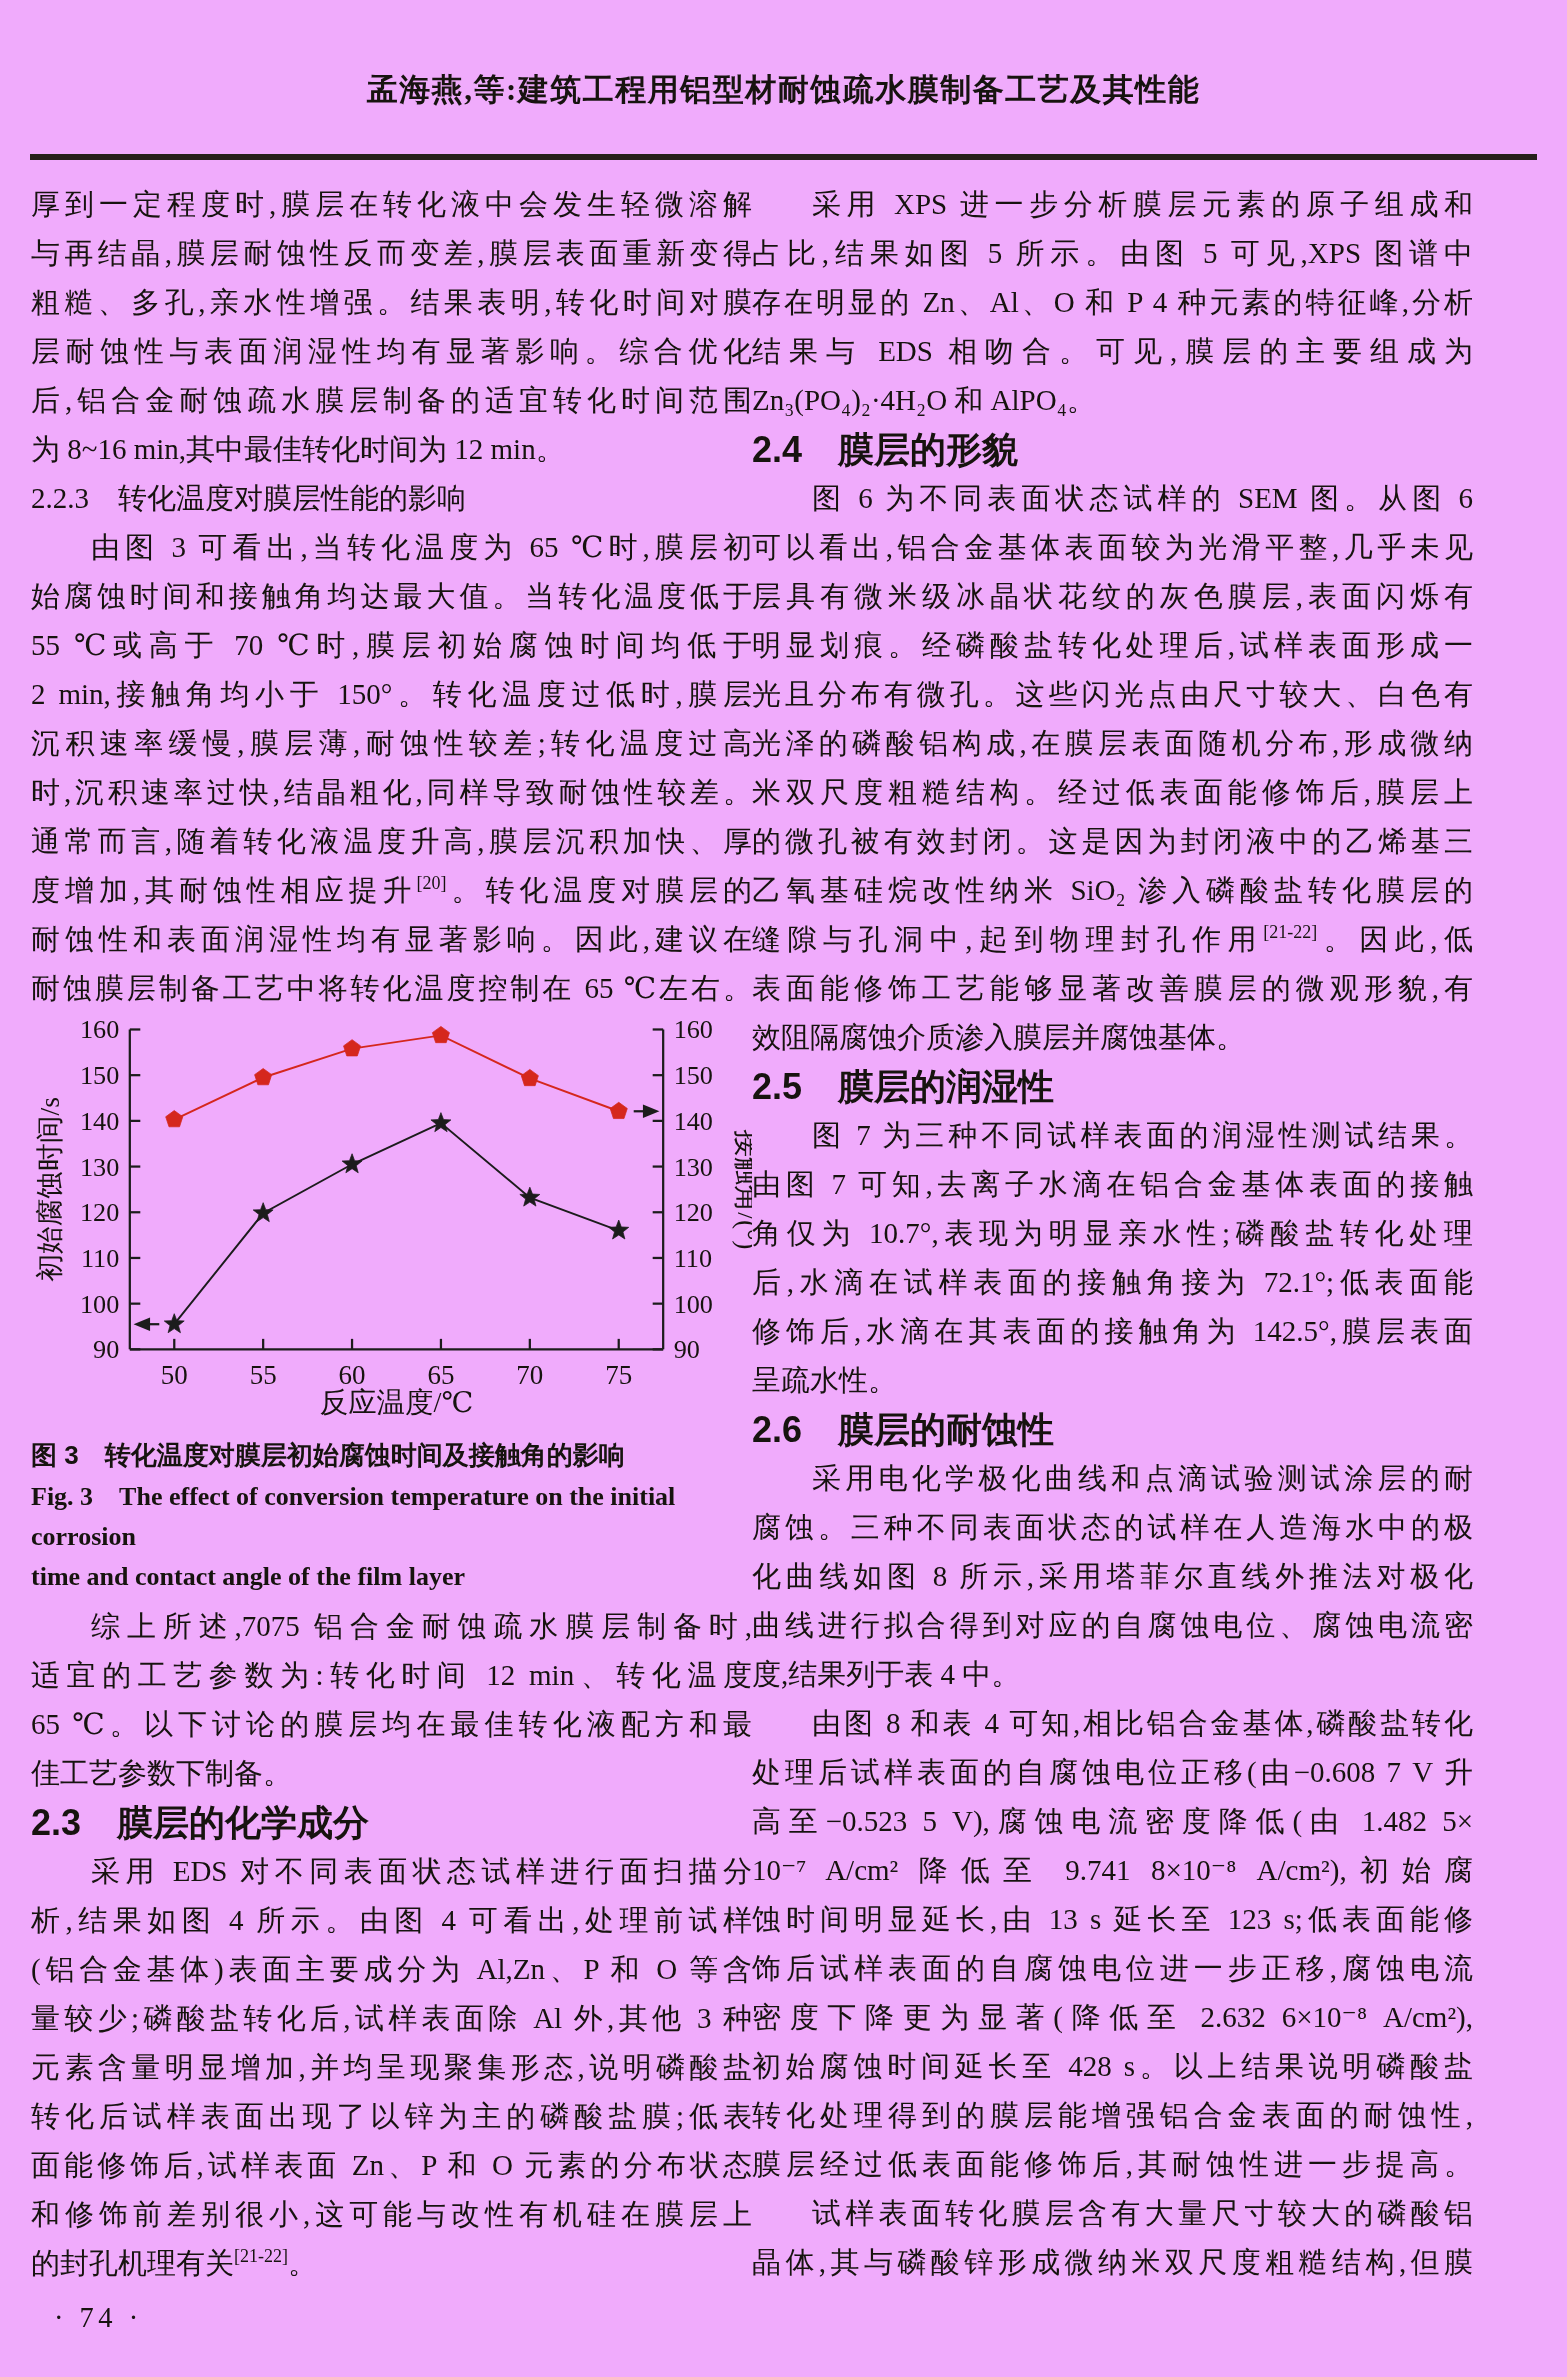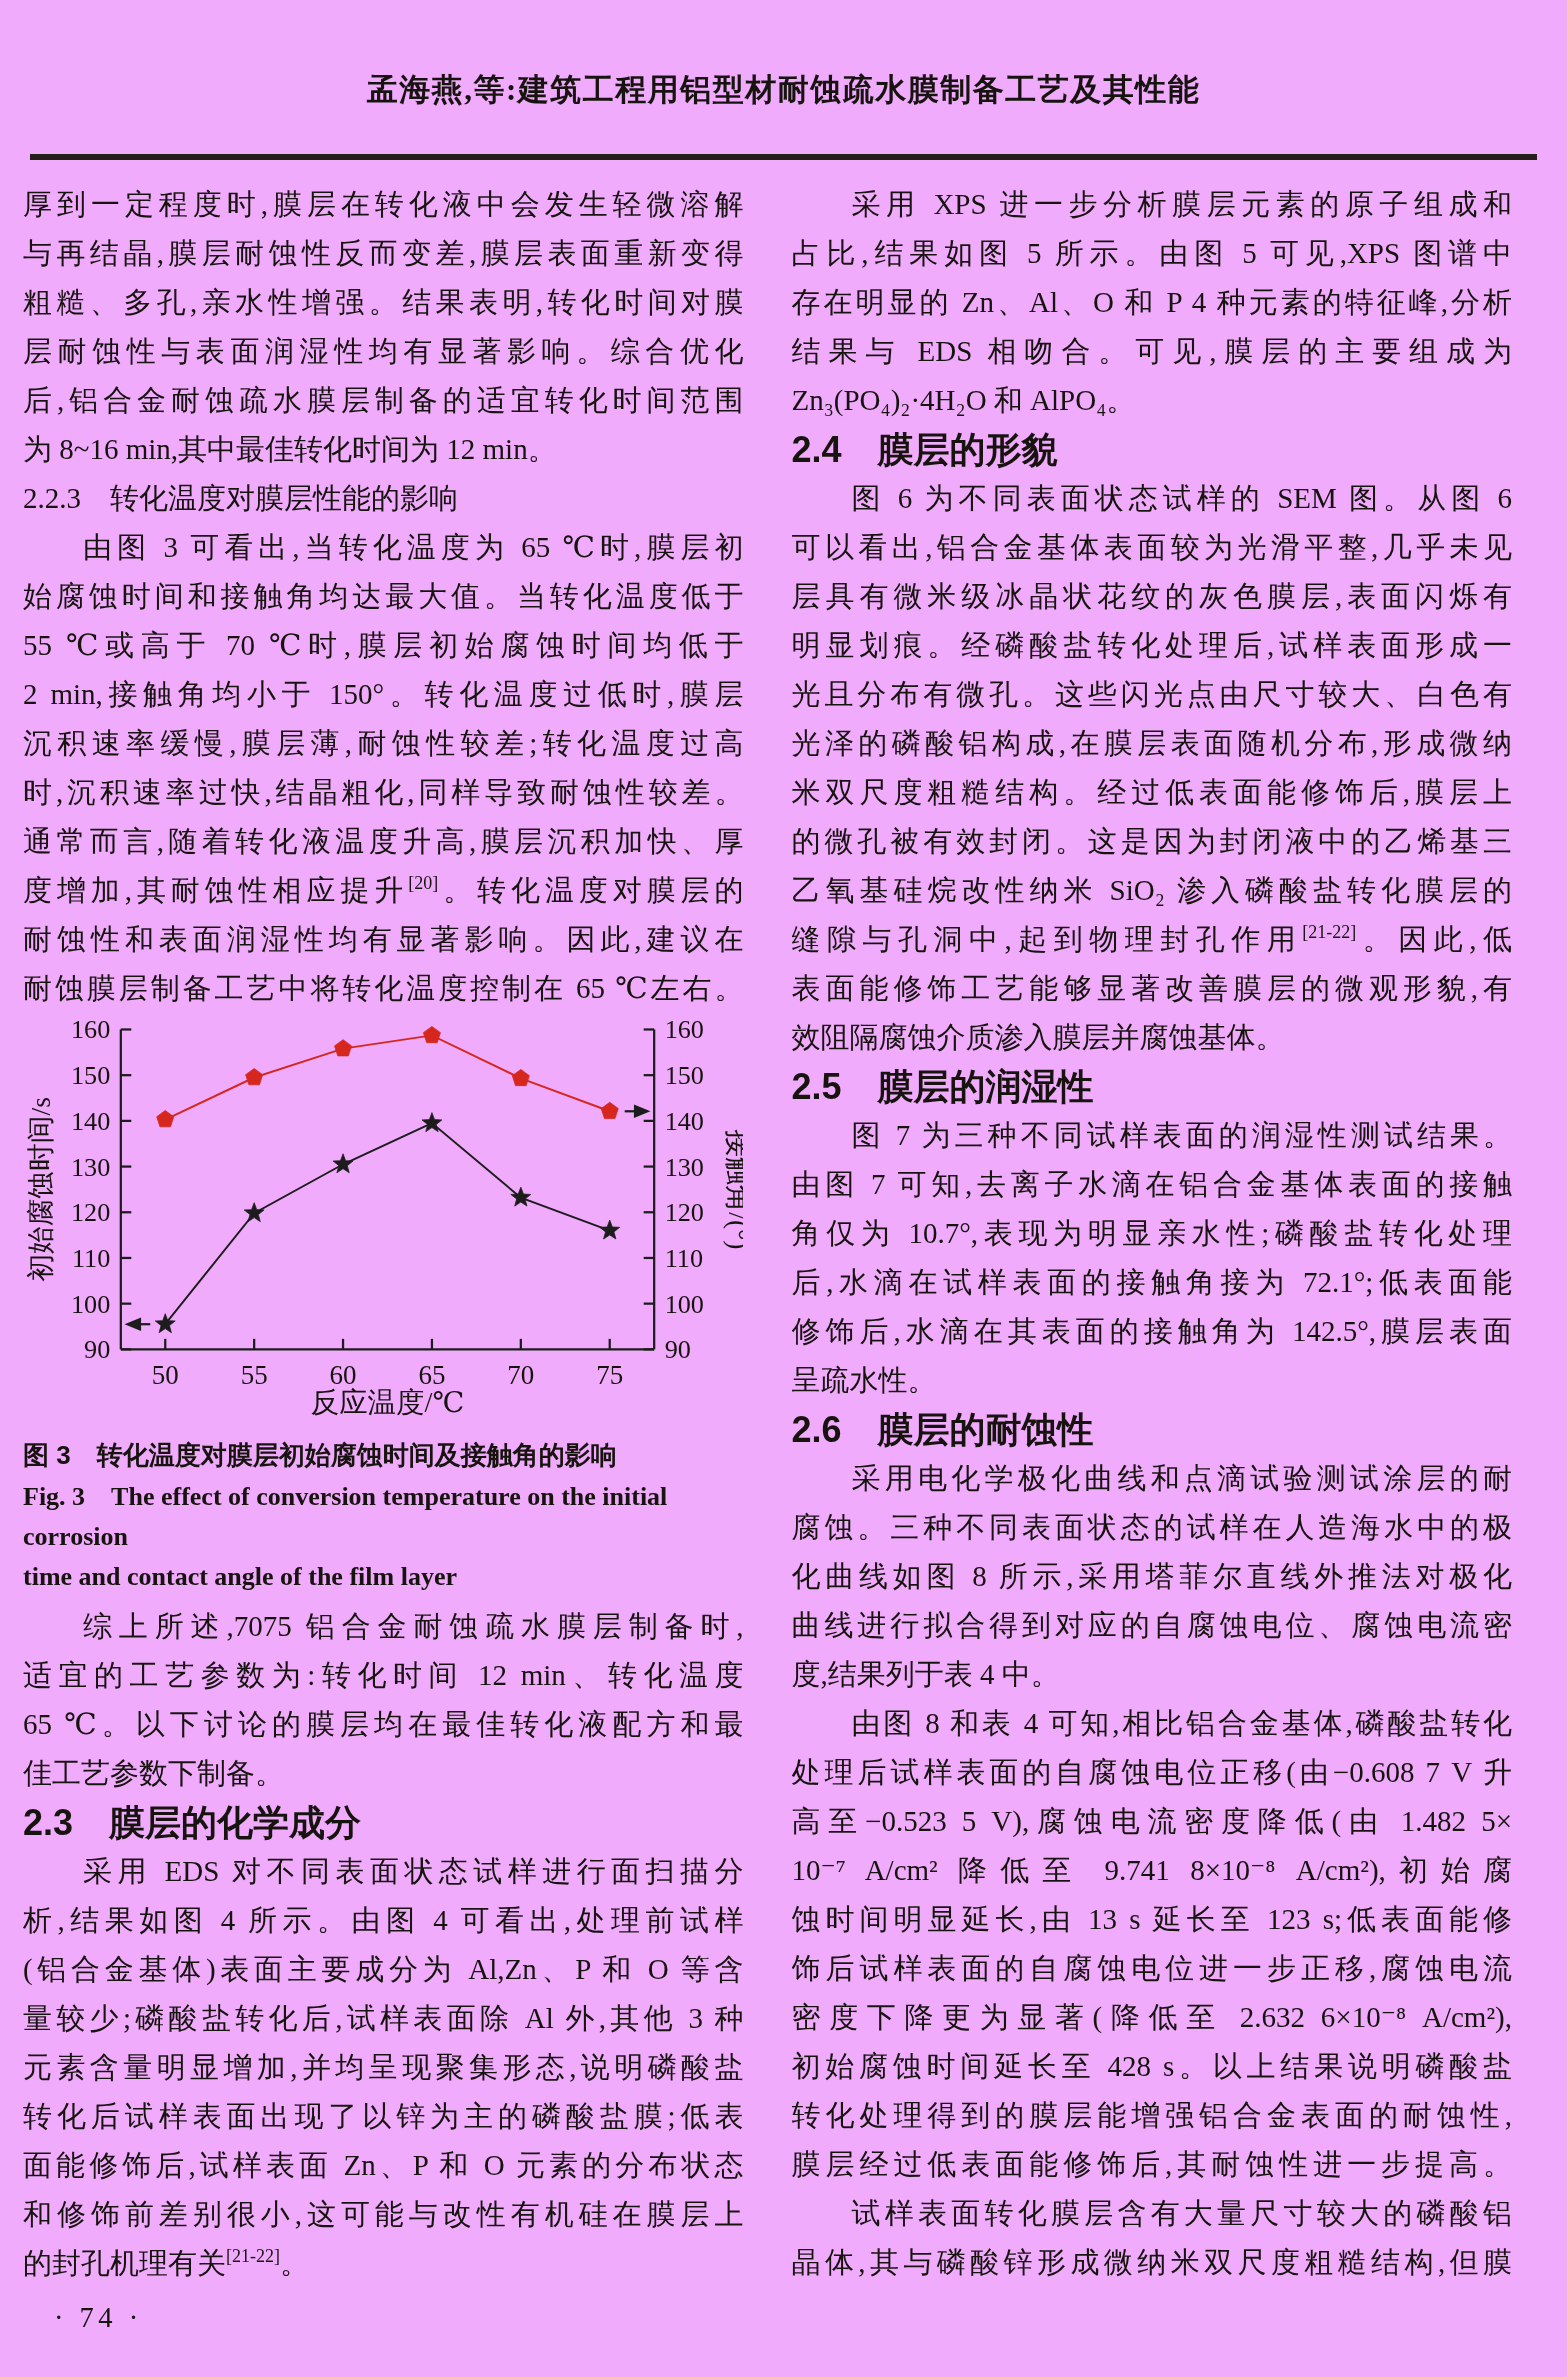--- a/index.html
+++ b/index.html
@@ -1,21 +1,21 @@
 <!DOCTYPE html>
 <html style="font-size:12px"><head>
 <meta charset="utf-8">
 <style>
   html,body{margin:0;padding:0;background:#e8e6e2;}
   .page{position:relative;width:1567px;height:2377px;background:#f0abfc;
         font-family:"Liberation Serif","DejaVu Serif",serif;color:#17130f;overflow:hidden;}
   .runhead{position:absolute;top:69px;left:0;width:100%;text-align:center;
            font-size:31px;font-weight:600;letter-spacing:1.5px;}
   .rule{position:absolute;top:154px;left:30px;width:1507px;height:6px;background:#261f1a;}
-  .cols{position:absolute;top:180px;left:23px;width:1489px;display:flex;gap:48px;}
+  .cols{position:absolute;top:180px;left:31px;width:1489px;display:flex;}
   .col{width:721px;}
   .line{font-size:29px;line-height:49px;height:49px;overflow:hidden;
         text-align:justify;text-align-last:justify;}
   .line.first{text-indent:60px;}
   .line.last{text-align-last:left;}
   .h3{font-size:29px;line-height:49px;height:49px;overflow:hidden;}
   .hb{font-size:36px;line-height:49px;height:49px;overflow:hidden;font-weight:700;
       font-family:"Liberation Sans","DejaVu Sans",sans-serif;}
   sup{font-size:18px;line-height:0;}
   .fig{margin:3px 0 4.5px 0;}

